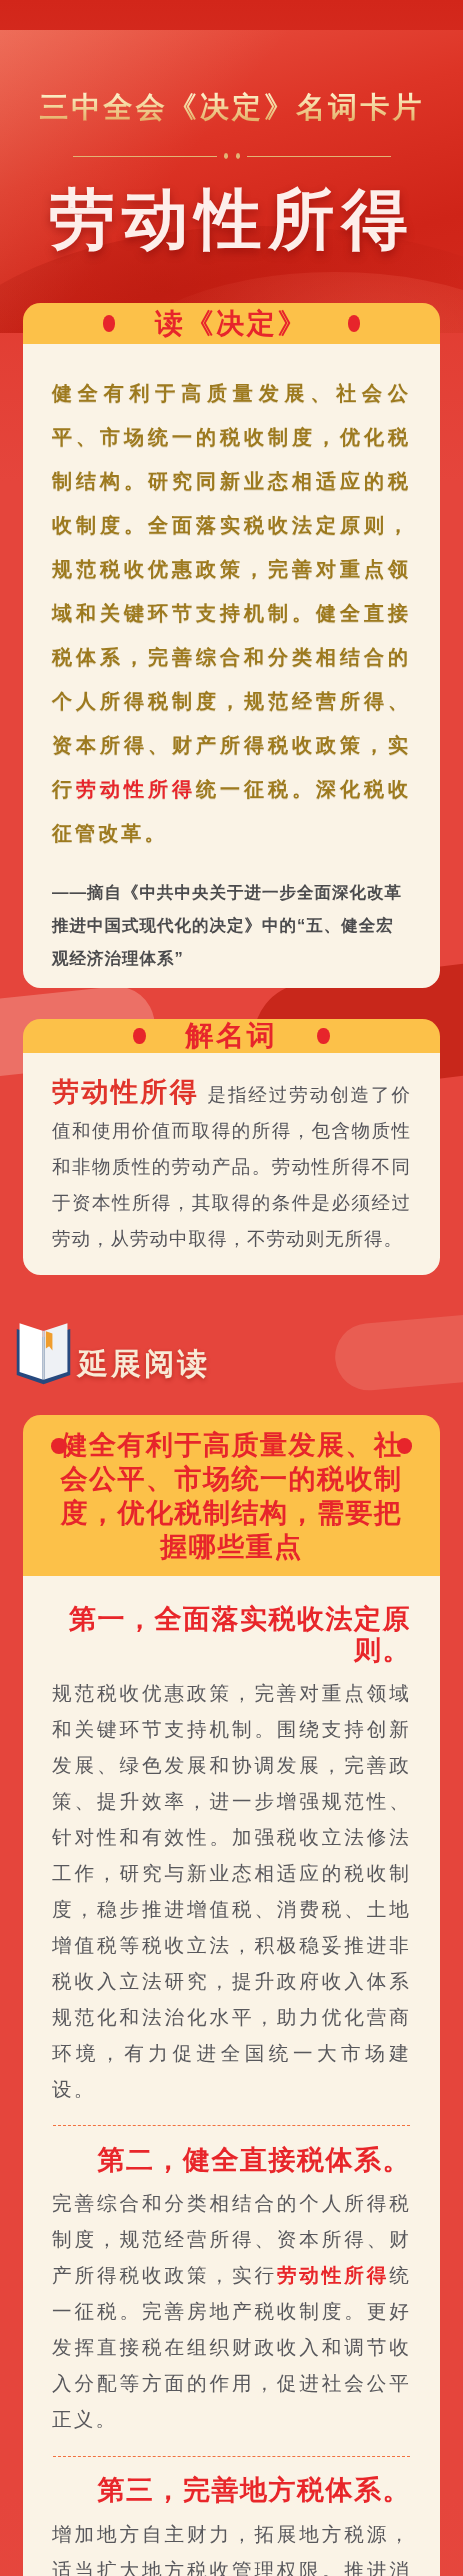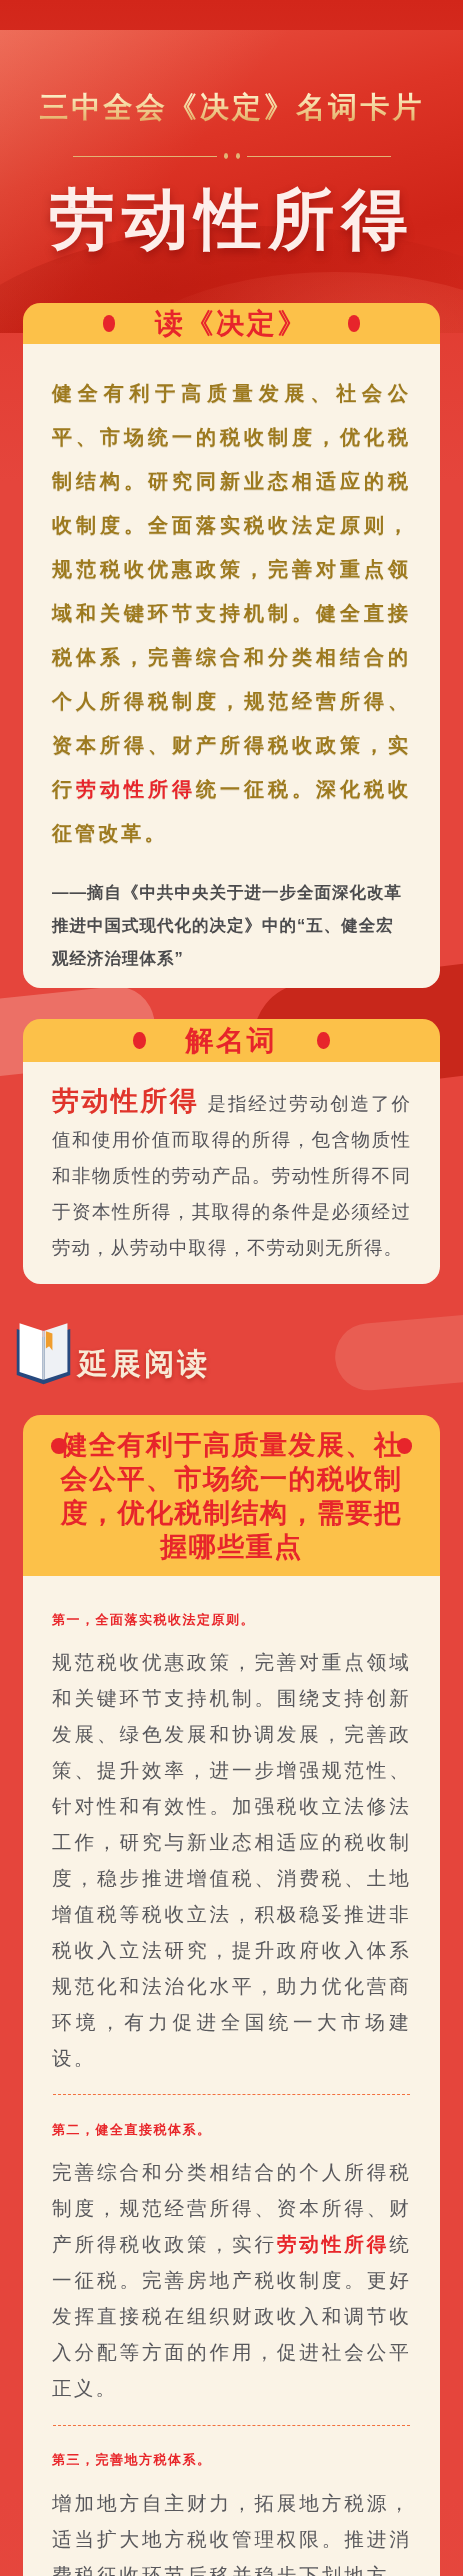--- a/index.html
+++ b/index.html
@@ -49,41 +49,41 @@
   #card-read{top:303px;}
   #card-read .band{height:41px;}
   #card-read .cream{padding:27px 29px 29px;max-height:644px;box-sizing:border-box;}
   .read-body{font-weight:800;font-size:20px;letter-spacing:3.1px;line-height:44px;color:#9d7a1f;
         text-align:justify;text-shadow:0 1px 0 rgba(130,95,15,.18);}
   .read-body .hl{color:#e7252b;}
   .attribution{margin-top:20.6px;font-weight:600;font-size:16.5px;letter-spacing:1px;line-height:33px;color:#4b4b4d;}
 
   
   #card-term{top:1019px;}
-  #card-term .band{height:43px;}
+  #card-term .band{height:34px;}
   #card-term .cream{padding:20.6px 29px 18.5px;max-height:330px;box-sizing:border-box;}
   .term-def{font-family:"Liberation Serif","DejaVu Serif",serif;font-size:18.5px;letter-spacing:1px;
         line-height:36px;color:#54545a;text-align:justify;}
   .term-def .term{font-weight:900;font-size:27px;color:#e0342b;margin-right:8.2px;letter-spacing:1.5px;}
 
   
   #ext-header{position:absolute;top:1286px;left:0;width:408px;height:129px;z-index:2;}
   #ext-header .book{position:absolute;left:13px;top:24px;width:61px;height:81px;}
   #ext-header .label{position:absolute;left:78px;top:58px;
         font-family:"Liberation Serif","DejaVu Serif",serif;font-weight:900;font-size:30px;letter-spacing:3.1px;
         color:#f8ead6;text-shadow:0 2.1px 4.1px rgba(140,15,5,.45);}
 
   
   #card-ext{top:1415px;}
   #card-ext .band3{position:relative;background:#fcc149;border-radius:17.5px 17.5px 0 0;padding:13.4px 30px 11.3px;}
   .q{font-weight:900;font-size:27px;letter-spacing:1.5px;line-height:34px;color:#e7252b;text-align:center;}
   .q-dot{position:absolute;top:23px;width:15.5px;height:15.5px;border-radius:50%;background:#e7252b;}
   .q-dot.l{left:28px;} .q-dot.r{right:28px;}
   #card-ext .cream{padding:28px 29px 29px;max-height:2250px;box-sizing:border-box;}
-  .ext-h{font-weight:800;font-size:13px;letter-spacing:1.5px;line-height:31px;color:#e8262a;margin:14.4px 0 9.3px;}
+  .ext-h{font-weight:800;font-size:27px;letter-spacing:1.5px;line-height:31px;color:#e8262a;margin:14.4px 0 9.3px;text-align:right;}
   .ext-h.first{margin-top:0;}
   .ext-p{font-weight:500;font-size:19.6px;letter-spacing:2.1px;line-height:36px;color:#58585c;text-align:justify;}
   .ext-p .hl{color:#e8262a;font-weight:800;}
   .ext-div{border:none;border-top:1.5px dashed #f2713f;margin:18.5px 1px;}
 </style>
 </head>
 <body>
 
 <div id="page">
 

